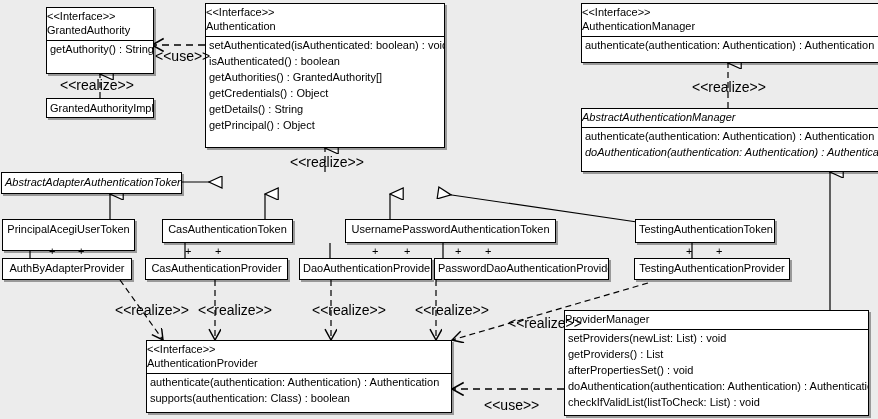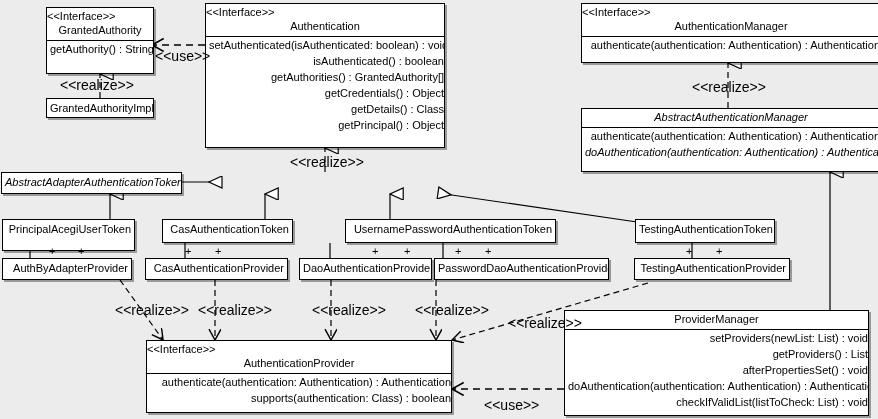--- a/index.html
+++ b/index.html
@@ -17,31 +17,30 @@
     position:absolute;
     background:#ffffff;
     border:1px solid #000;
     box-shadow:2px 2px 0 rgba(0,0,0,0.35);
     box-sizing:border-box;
     overflow:hidden;
     z-index:5;
   }
   .hdr{padding:1px 0 2px 0;text-align:center;}
   .stereo{font-size:11px;line-height:14px;color:#000;text-align:left;white-space:nowrap;}
-  .cname{font-size:11px;line-height:15px;color:#000;text-align:center;white-space:nowrap;}
+  .cname{font-size:11px;line-height:15px;color:#000;text-align:left;white-space:nowrap;}
   .cname.italic{font-style:italic;}
-  .cname.compact{line-height:16px;padding:1px 3px;text-align:right;}
+  .cname.compact{line-height:16px;padding:1px 3px;text-align:center;}
   .divider{border-top:1px solid #000;}
   .ops{padding:0;}
   .op{
     font-size:11px;line-height:16px;
     white-space:nowrap;
     padding-left:3px;
     color:#000;
-    text-align:right;
   }
   .op.italic{font-style:italic;}
 
   .plus{
     position:absolute;
     font-size:11px;line-height:11px;
     color:#000;
     z-index:6;
   }
   .lbl{
@@ -127,21 +126,21 @@
   <div class="uml" style="left:205px;top:3px;width:240px;height:145px;">
     <div class="hdr">
       <div class="stereo">&lt;&lt;Interface&gt;&gt;</div>
       <div class="cname">Authentication</div>
     </div>
     <div class="ops divider">
       <div class="op">setAuthenticated(isAuthenticated: boolean) : void</div>
       <div class="op">isAuthenticated() : boolean</div>
       <div class="op">getAuthorities() : GrantedAuthority[]</div>
       <div class="op">getCredentials() : Object</div>
-      <div class="op">getDetails() : Class</div>
+      <div class="op">getDetails() : String</div>
       <div class="op">getPrincipal() : Object</div>
     </div>
   </div>
 
   <div class="uml" style="left:581px;top:3px;width:300px;height:60px;">
     <div class="hdr">
       <div class="stereo">&lt;&lt;Interface&gt;&gt;</div>
       <div class="cname">AuthenticationManager</div>
     </div>
     <div class="ops divider">

